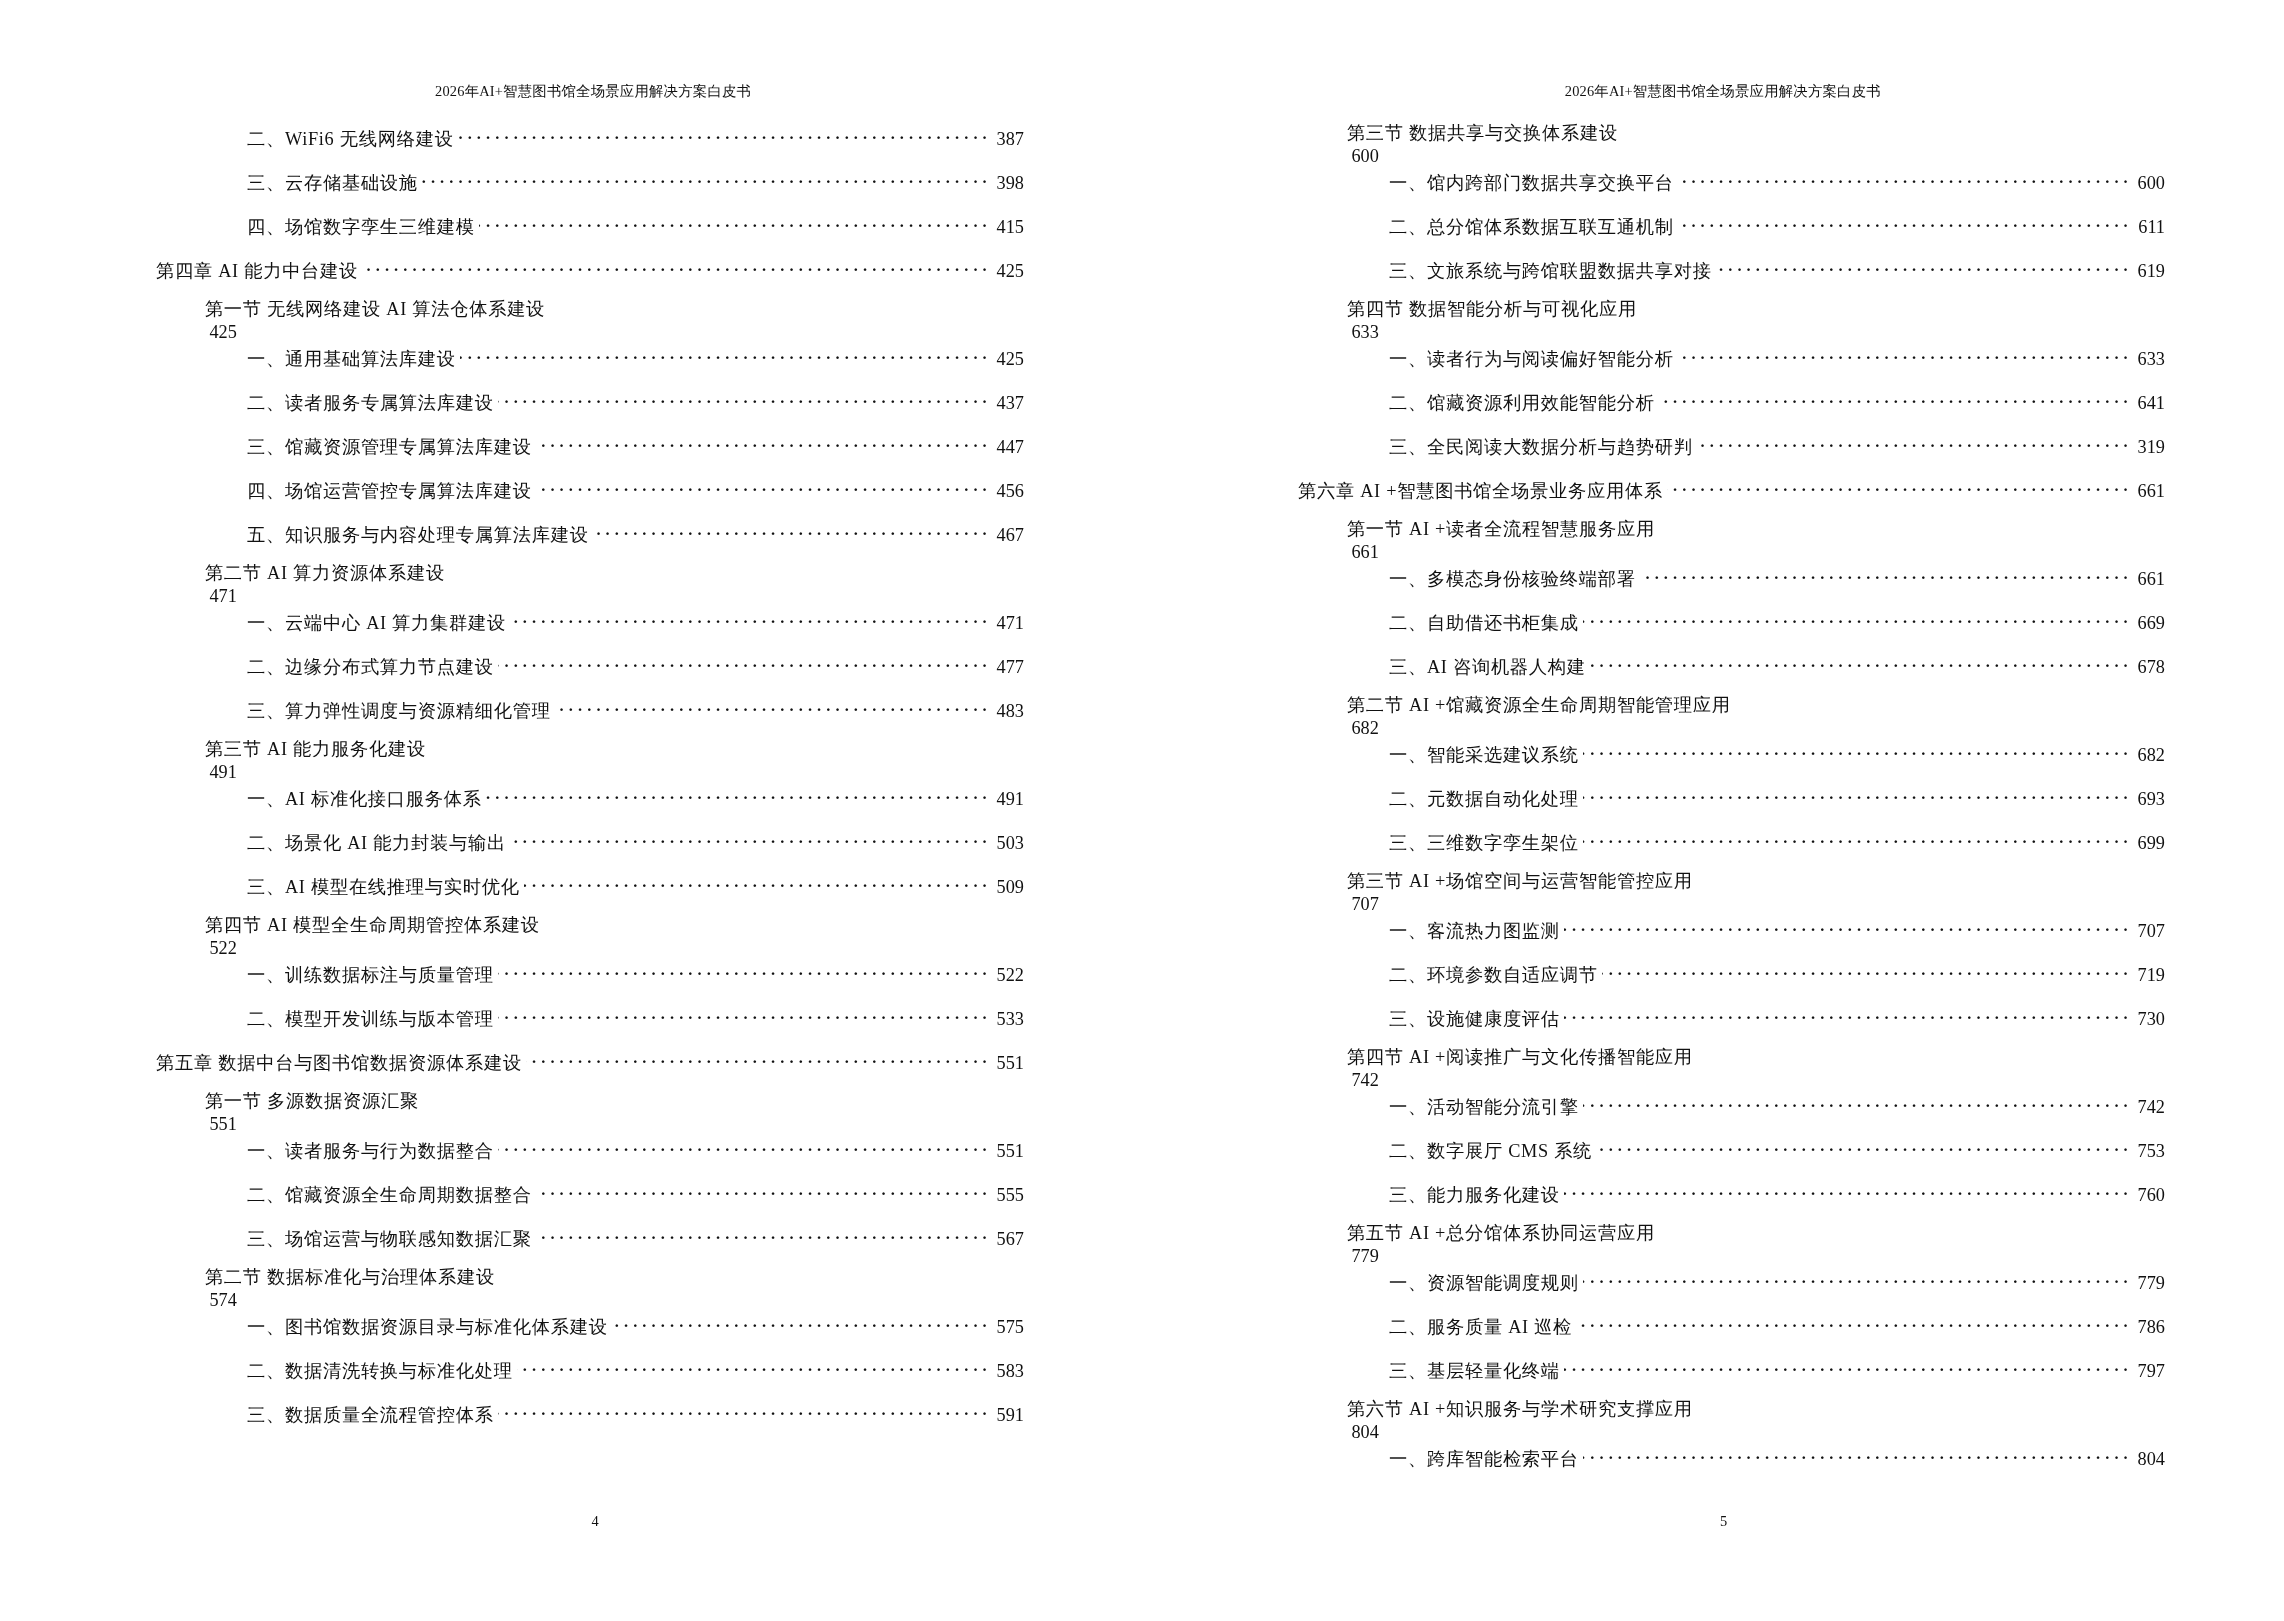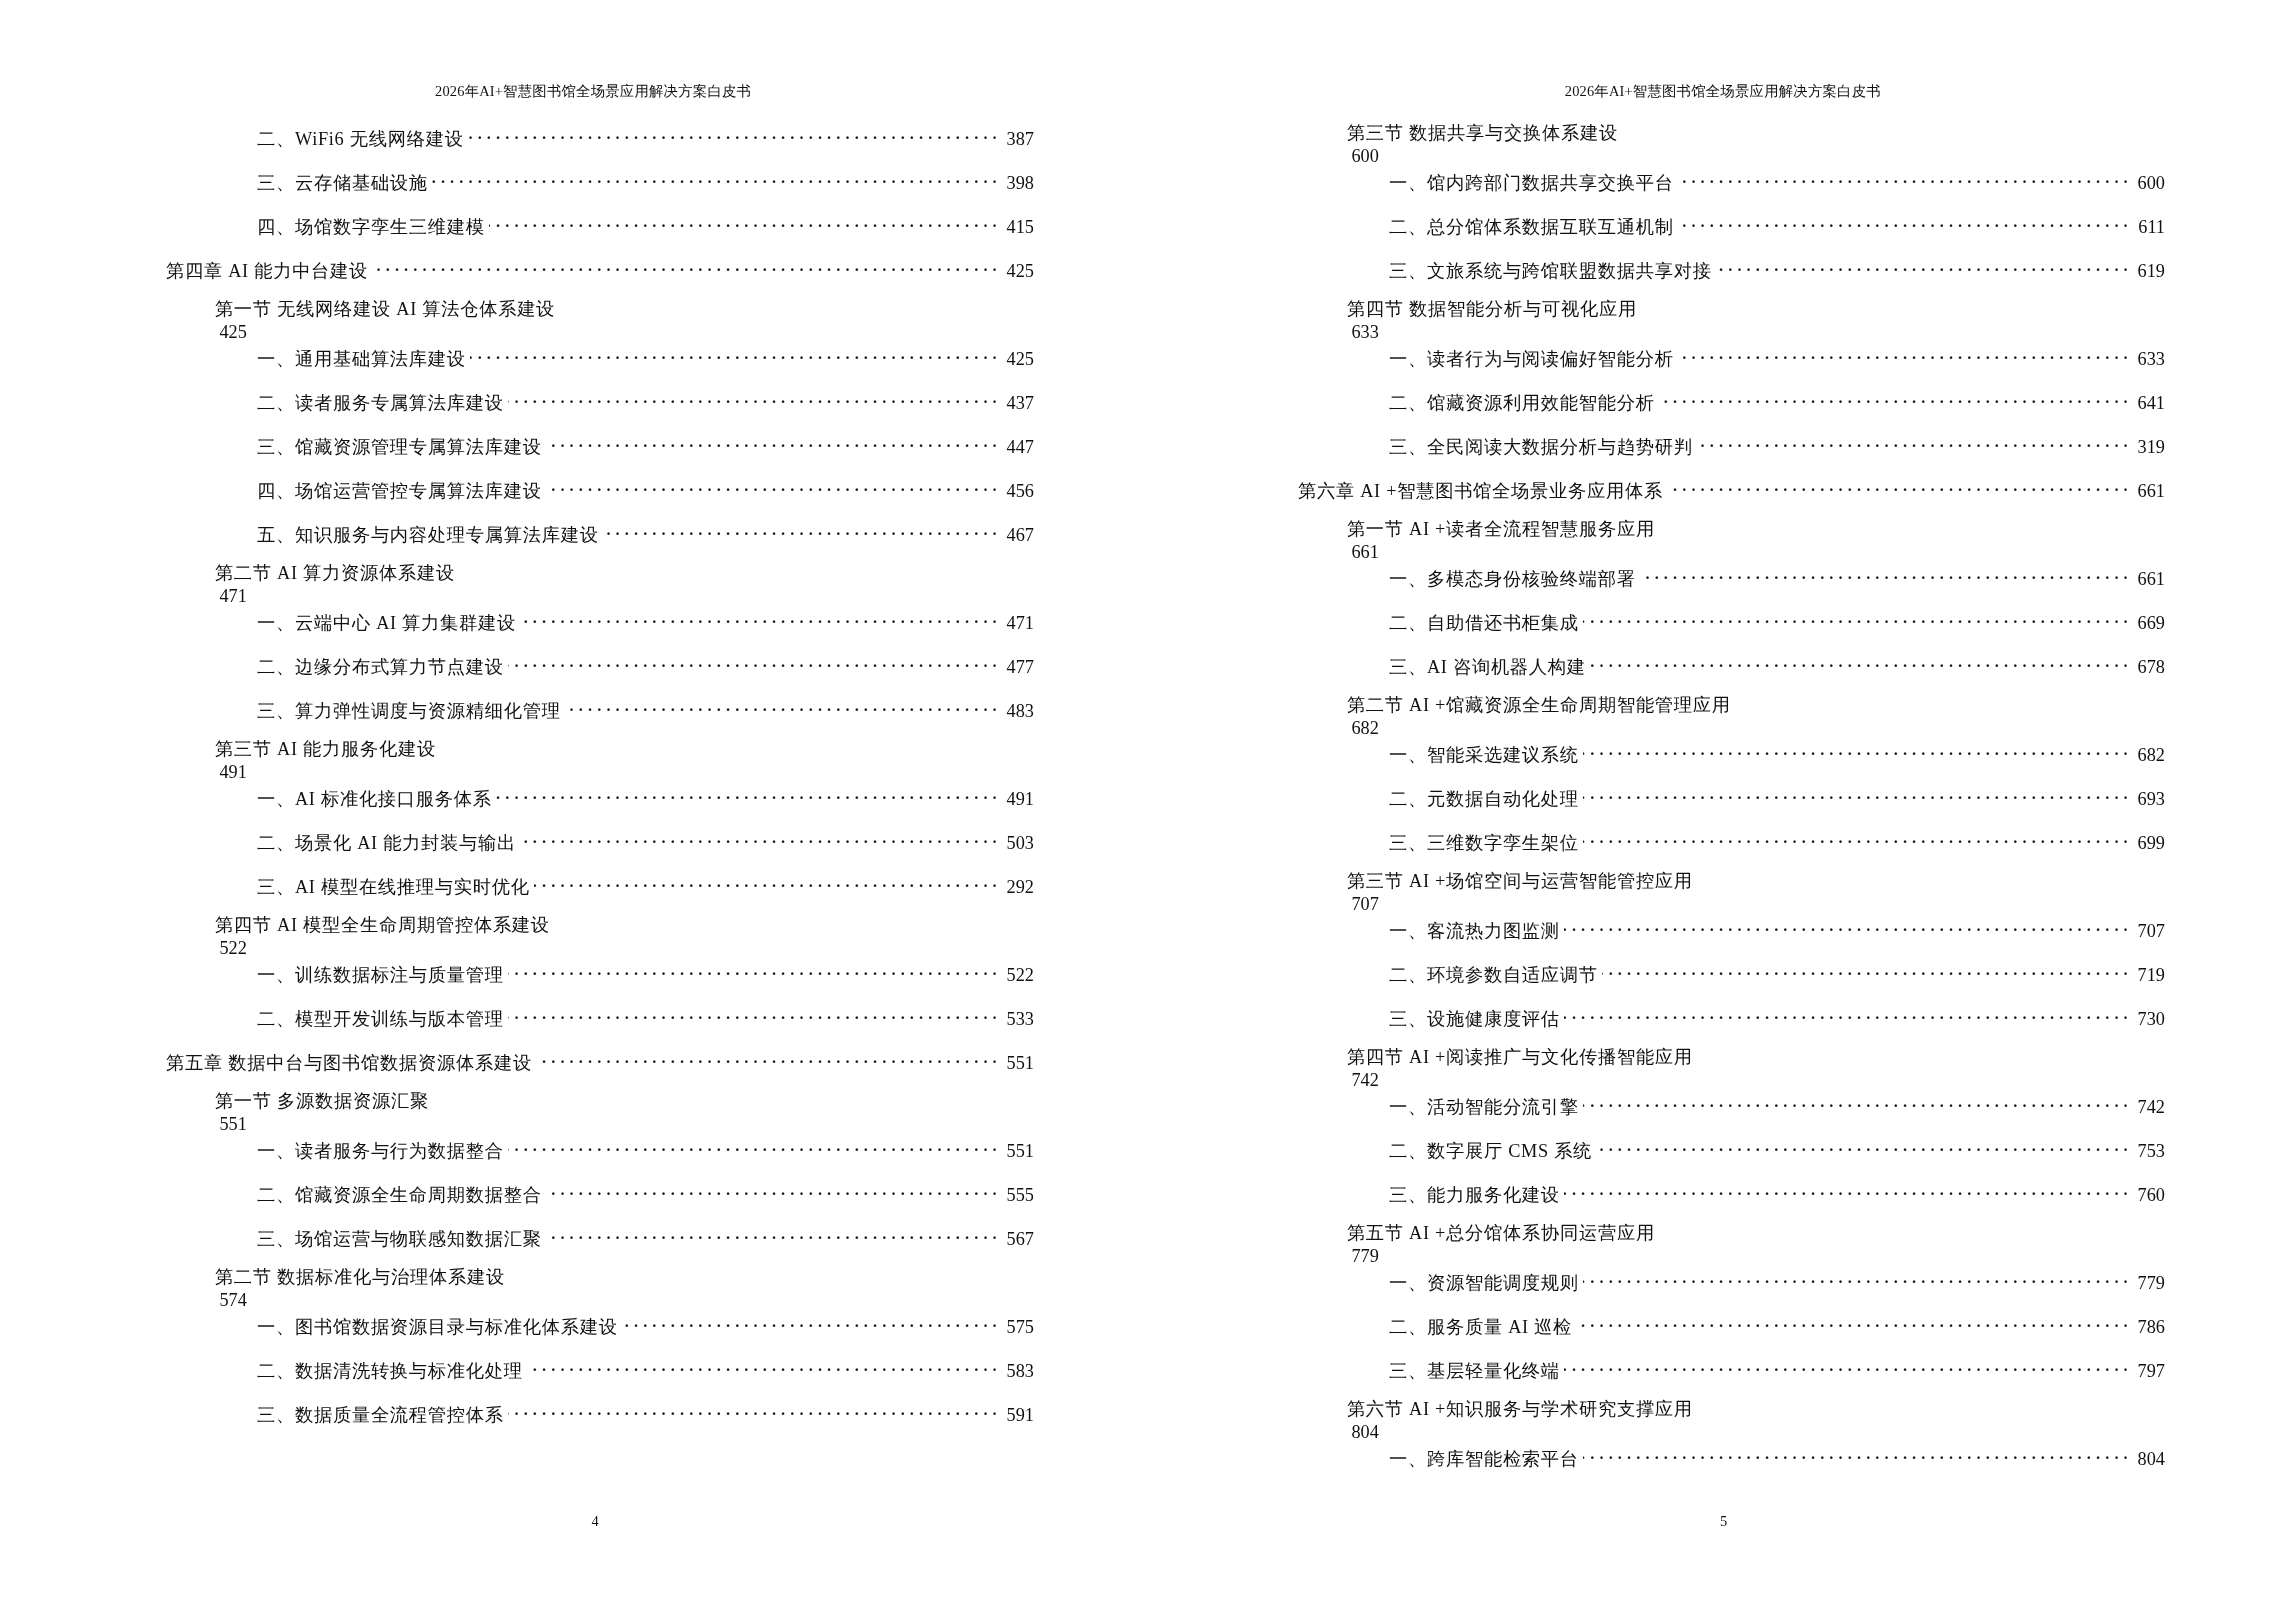--- a/index.html
+++ b/index.html
@@ -34,21 +34,21 @@
     text-align: center;
     letter-spacing: 0.2px;
   }
   .page.left .running-header  { left: -1.9px; width: 1190px; }
   .page.right .running-header { left: -6.7px; width: 1175px; }
 
   .toc {
     position: absolute;
     top: 122px;
   }
-  .page.left .toc  { left: 166px; width: 868px; }
+  .page.left .toc  { left: 156px; width: 868px; }
   .page.right .toc { left: 156px; width: 867px; }
 
   .toc-row {
     display: flex;
     align-items: baseline;
     height: 44px;
     line-height: 23px;
     font-size: 18.3px;
     white-space: nowrap;
     letter-spacing: 0.7px;
@@ -180,21 +180,21 @@
         <span class="toc-page">491</span>
       </div>
       <div class="toc-row level-item">
         <span class="toc-title">二、场景化 AI 能力封装与输出</span>
         <span class="toc-leader"></span>
         <span class="toc-page">503</span>
       </div>
       <div class="toc-row level-item">
         <span class="toc-title">三、AI 模型在线推理与实时优化</span>
         <span class="toc-leader"></span>
-        <span class="toc-page">292</span>
+        <span class="toc-page">509</span>
       </div>
       <div class="toc-row level-section">
         <span class="toc-title">第四节 AI 模型全生命周期管控体系建设</span>
         <span class="toc-leader"></span>
         <span class="toc-page">522</span>
       </div>
       <div class="toc-row level-item">
         <span class="toc-title">一、训练数据标注与质量管理</span>
         <span class="toc-leader"></span>
         <span class="toc-page">522</span>

